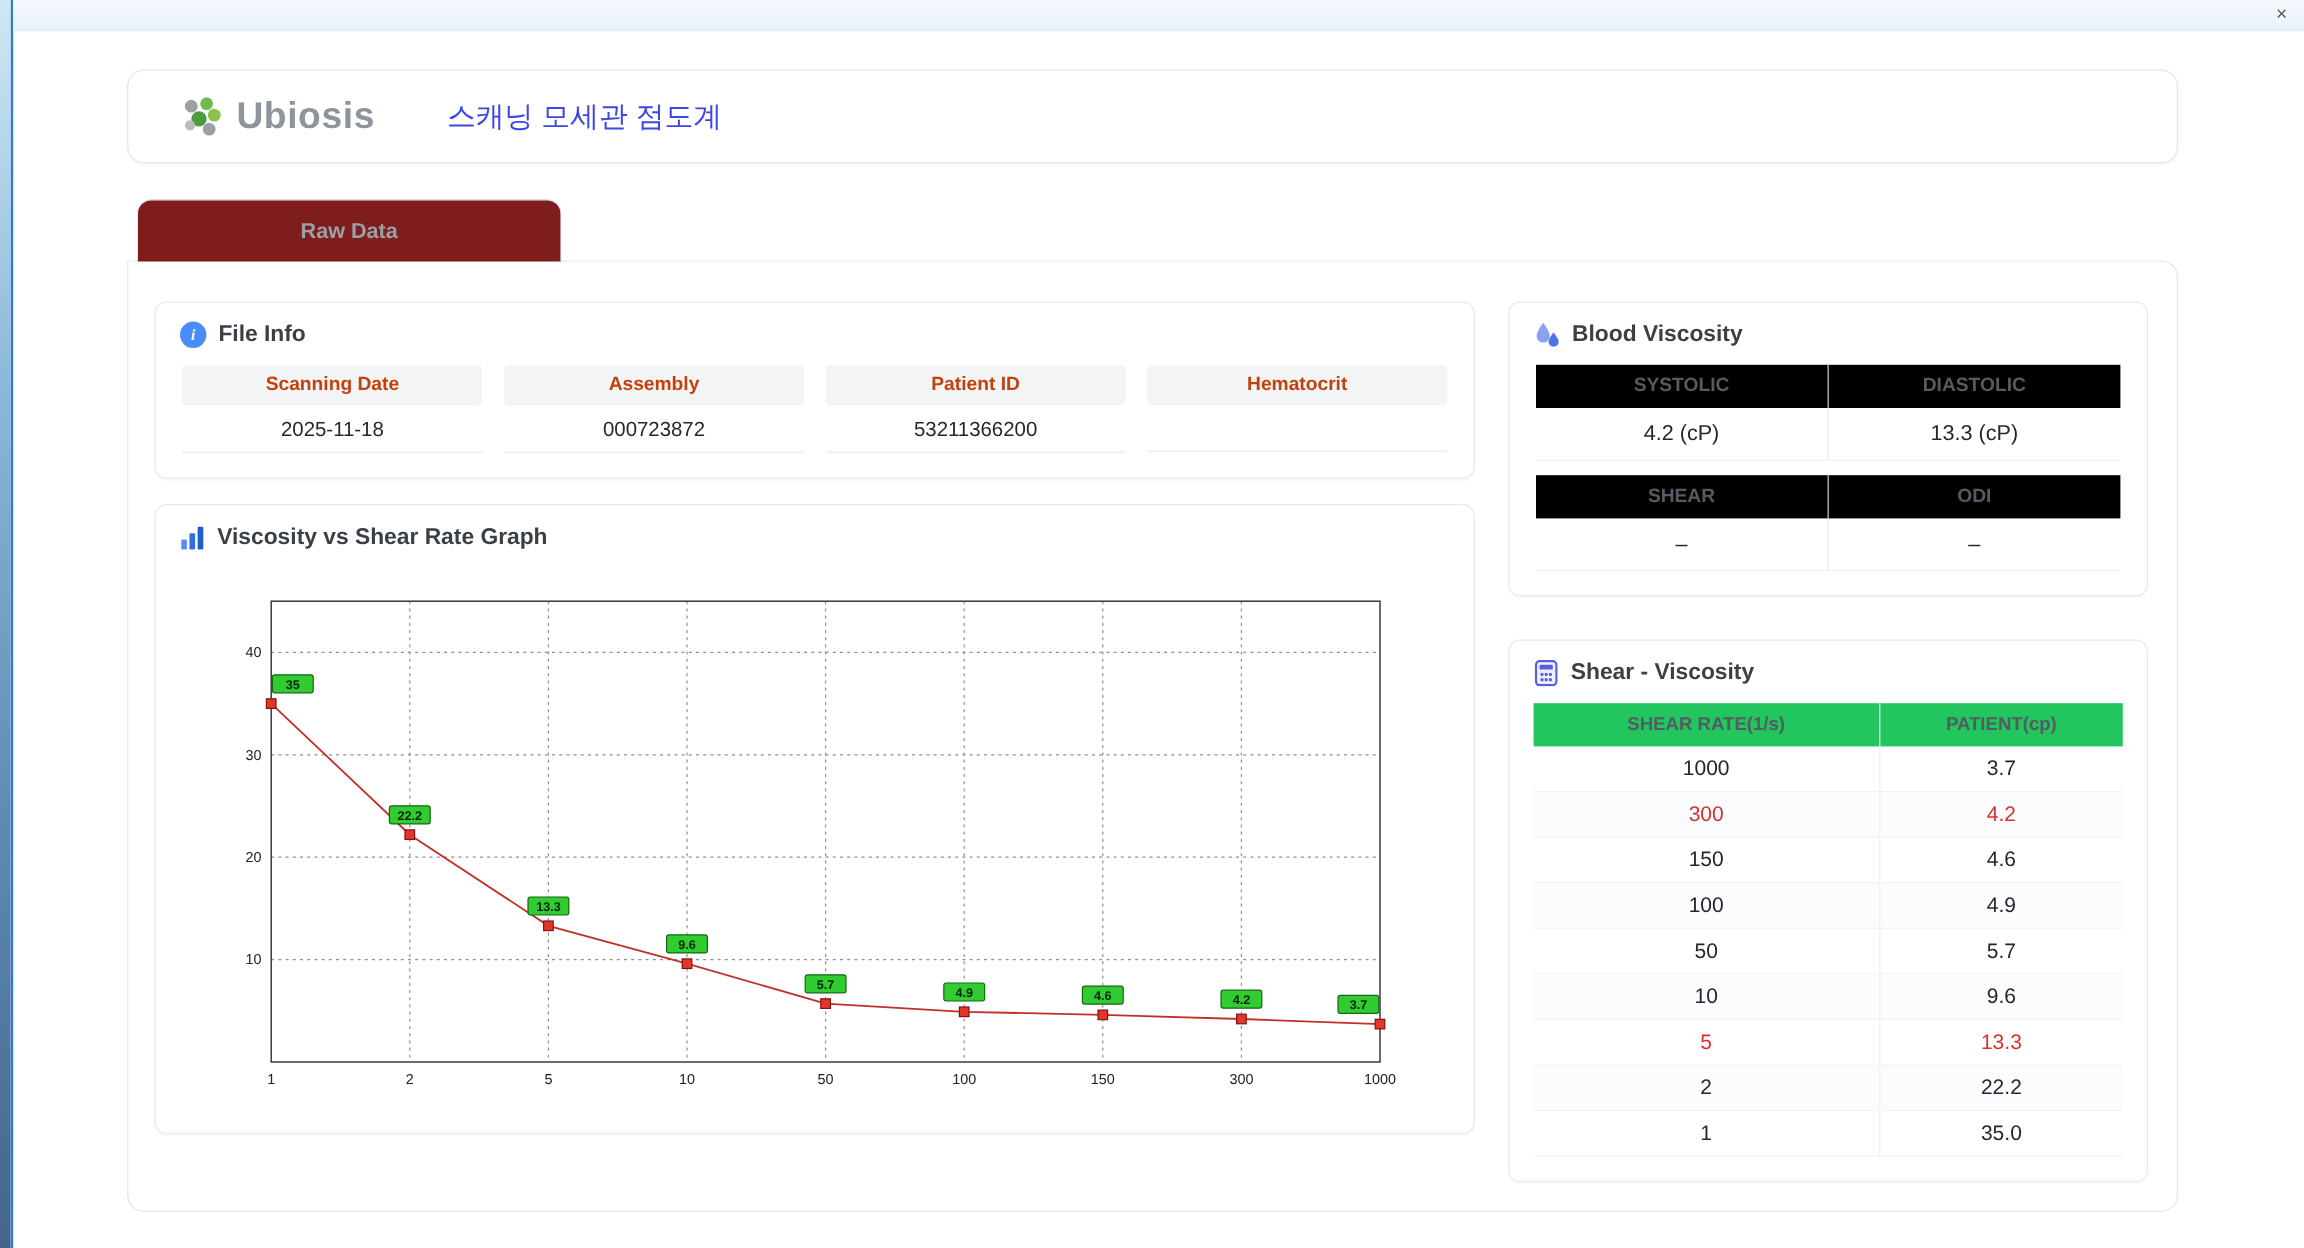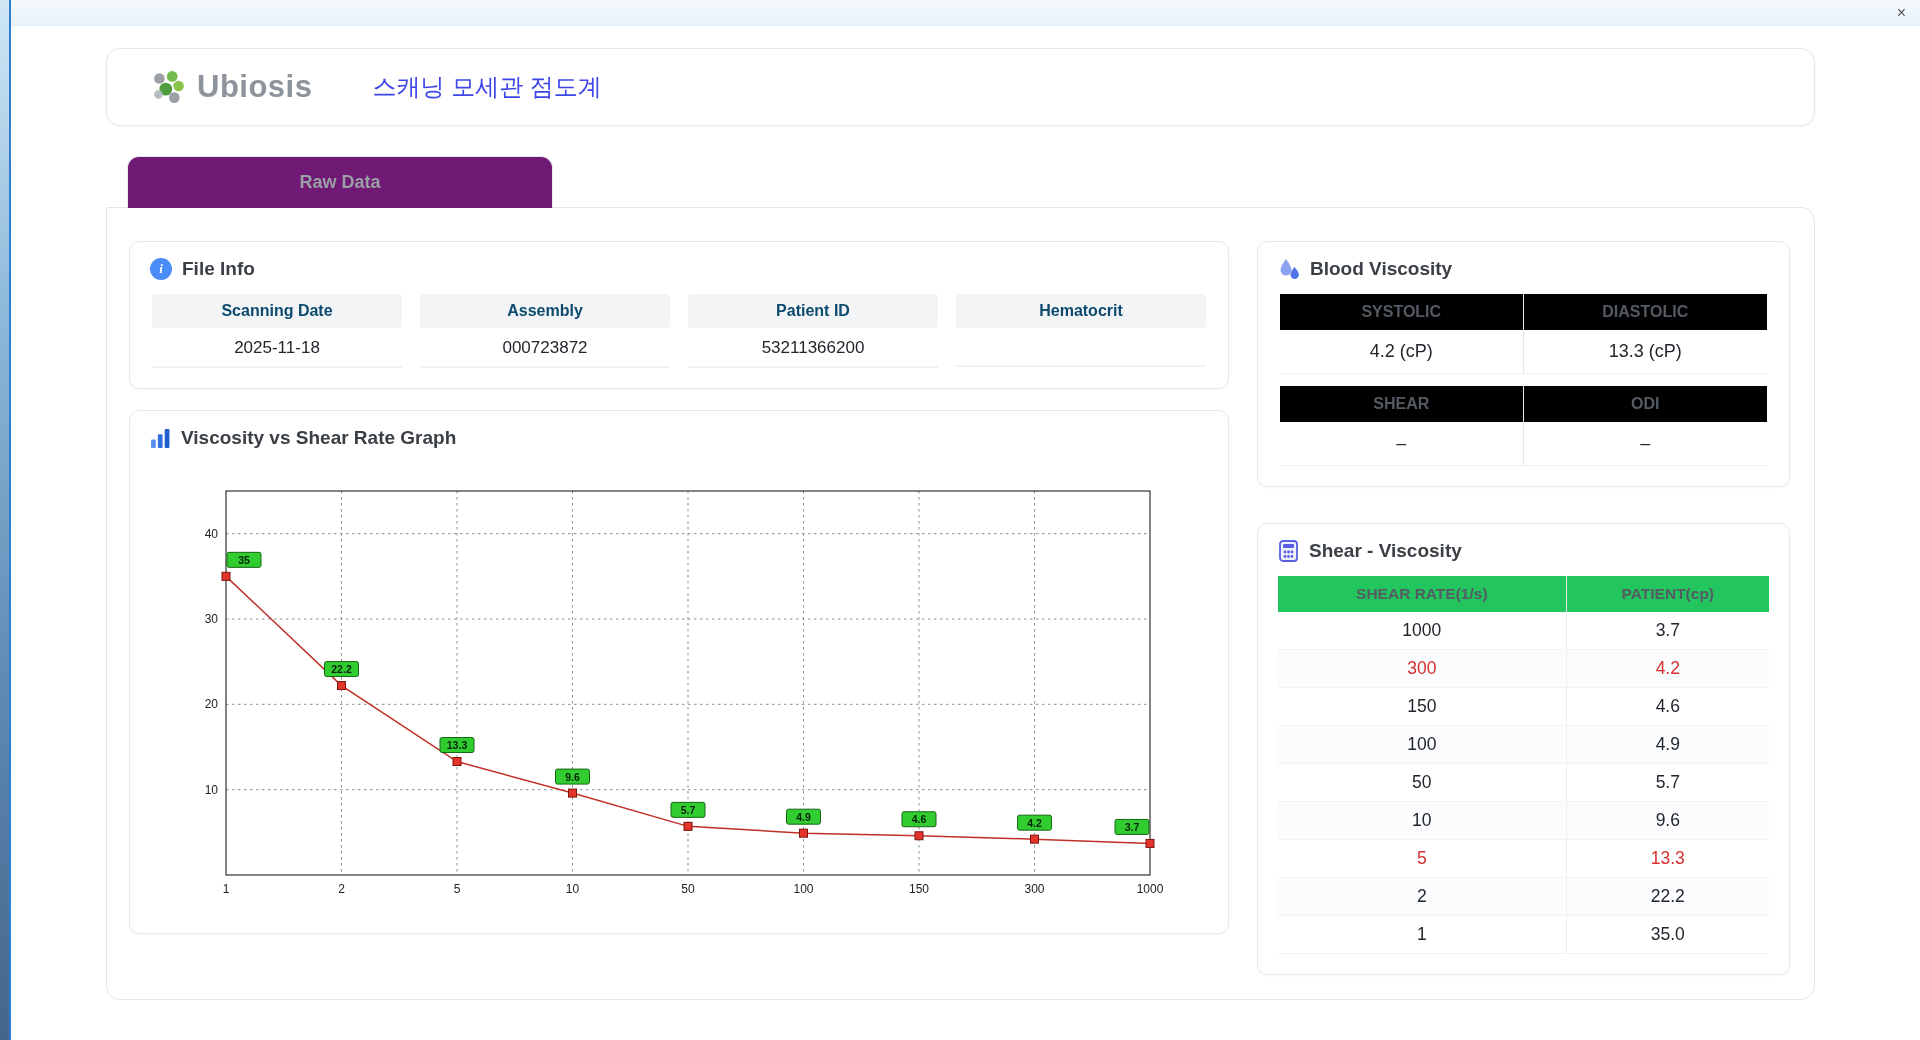--- a/index.html
+++ b/index.html
@@ -10,33 +10,33 @@
     background: linear-gradient(180deg, #cfe7f5 0%, #8db9da 30%, #5f8cb4 65%, #44648c 100%); }
 
   .window { position: absolute; left: 9px; top: 0; right: 0; bottom: 0; background: #fff;
     border-left: 2px solid #2f7cd2; }
 
   .titlebar { height: 26px; background: linear-gradient(#f3f9fd, #e9f2fa);
     border-bottom: 1px solid #e2edf6; display: flex; justify-content: flex-end; align-items: center;
     padding-right: 14px; }
   .close { font-size: 16px; color: #555; line-height: 1; cursor: default; }
 
-  .page { position: absolute; left: 95px; top: 48px; width: 1709px; }
+  .page { position: absolute; left: 95px; top: 58px; width: 1709px; }
 
   .header-card { height: 78px; border: 1px solid #e5e7ea; border-radius: 14px; background: #fff;
     box-shadow: 0 1px 3px rgba(0,0,0,.05); display: flex; align-items: center; padding-left: 42px; gap: 60px; }
   .logo { display: flex; align-items: center; gap: 8px; }
   .logo-text { font-size: 31px; font-weight: 700; color: #8d949c; letter-spacing: .5px; }
   .app-title { font-size: 24px; font-weight: 400; color: #3f46e6; }
 
   .tabs { display: flex; margin-top: 22px; margin-bottom: -1px; position: relative; z-index: 2; height: 60px; }
   .tab { display: flex; align-items: center; justify-content: center; cursor: pointer; }
   .tab.active { width: 404px; height: 60px; background: #fff; border: 1px solid #e4e7ea; border-bottom: none;
     border-radius: 12px 12px 0 0; font-weight: 700; font-size: 19px; color: #3c4046; }
-  .tab.inactive { width: 426px; height: 52px; align-self: flex-end; margin-left: 21px; background: #701a75;
+  .tab.inactive { width: 354px; height: 52px; align-self: flex-end; margin-left: 8px; background: #7f1d1d;
     border: 1px solid #e7e9ec; border-bottom: none; border-radius: 12px 12px 0 0; font-weight: 600;
     font-size: 18px; color: #9aa0a6; }
 
   .main-panel { position: relative; z-index: 1; border: 1px solid #e4e7ea; border-radius: 0 14px 14px 14px;
     background: #fff; min-height: 782px; padding: 33px 24px 24px 22px; display: flex; gap: 28px; }
 
   .left-col { width: 1100px; display: flex; flex-direction: column; gap: 21px; }
   .right-col { flex: 1; display: flex; flex-direction: column; gap: 36px; }
 
   .card { border: 1px solid #e7e9ec; border-radius: 10px; background: #fff;
@@ -44,21 +44,21 @@
   .card-header { display: flex; align-items: center; gap: 10px; margin-bottom: 14px; }
   .card-title { font-size: 19px; font-weight: 700; color: #3b4046; }
 
   .icon-circle { width: 22px; height: 22px; border-radius: 50%; background: #4a8cf7; color: #fff;
     font-size: 13px; font-weight: 700; font-style: italic; display: inline-flex; align-items: center;
     justify-content: center; font-family: "Liberation Serif", serif; }
 
   .fields { display: flex; gap: 18px; padding: 0 2px; }
   .field { flex: 1; }
   .field-label { background: #f3f4f6; border-radius: 4px; text-align: center; padding: 8px 0;
-    color: #0c4a6e; font-size: 16px; font-weight: 600; }
+    color: #c2410c; font-size: 16px; font-weight: 600; }
   .field-value { text-align: center; padding: 10px 0 8px; font-size: 17px; color: #23272d;
     border-bottom: 2px solid #f1f2f4; min-height: 39px; }
 
   .bv-block { display: flex; flex-direction: column; gap: 12px; padding: 0 2px; }
   .bv-grid { display: grid; grid-template-columns: 1fr 1fr; }
   .bv-head { background: #000000; text-align: center; padding: 9px 0; font-size: 16px;
     color: #555b63; font-weight: 600; }
   .bv-val { text-align: center; padding: 11px 0; font-size: 18px; color: #23272d;
     border-bottom: 1px solid #f0f1f3; }
   .bv-left { border-right: 1px solid #e6e8eb; }

